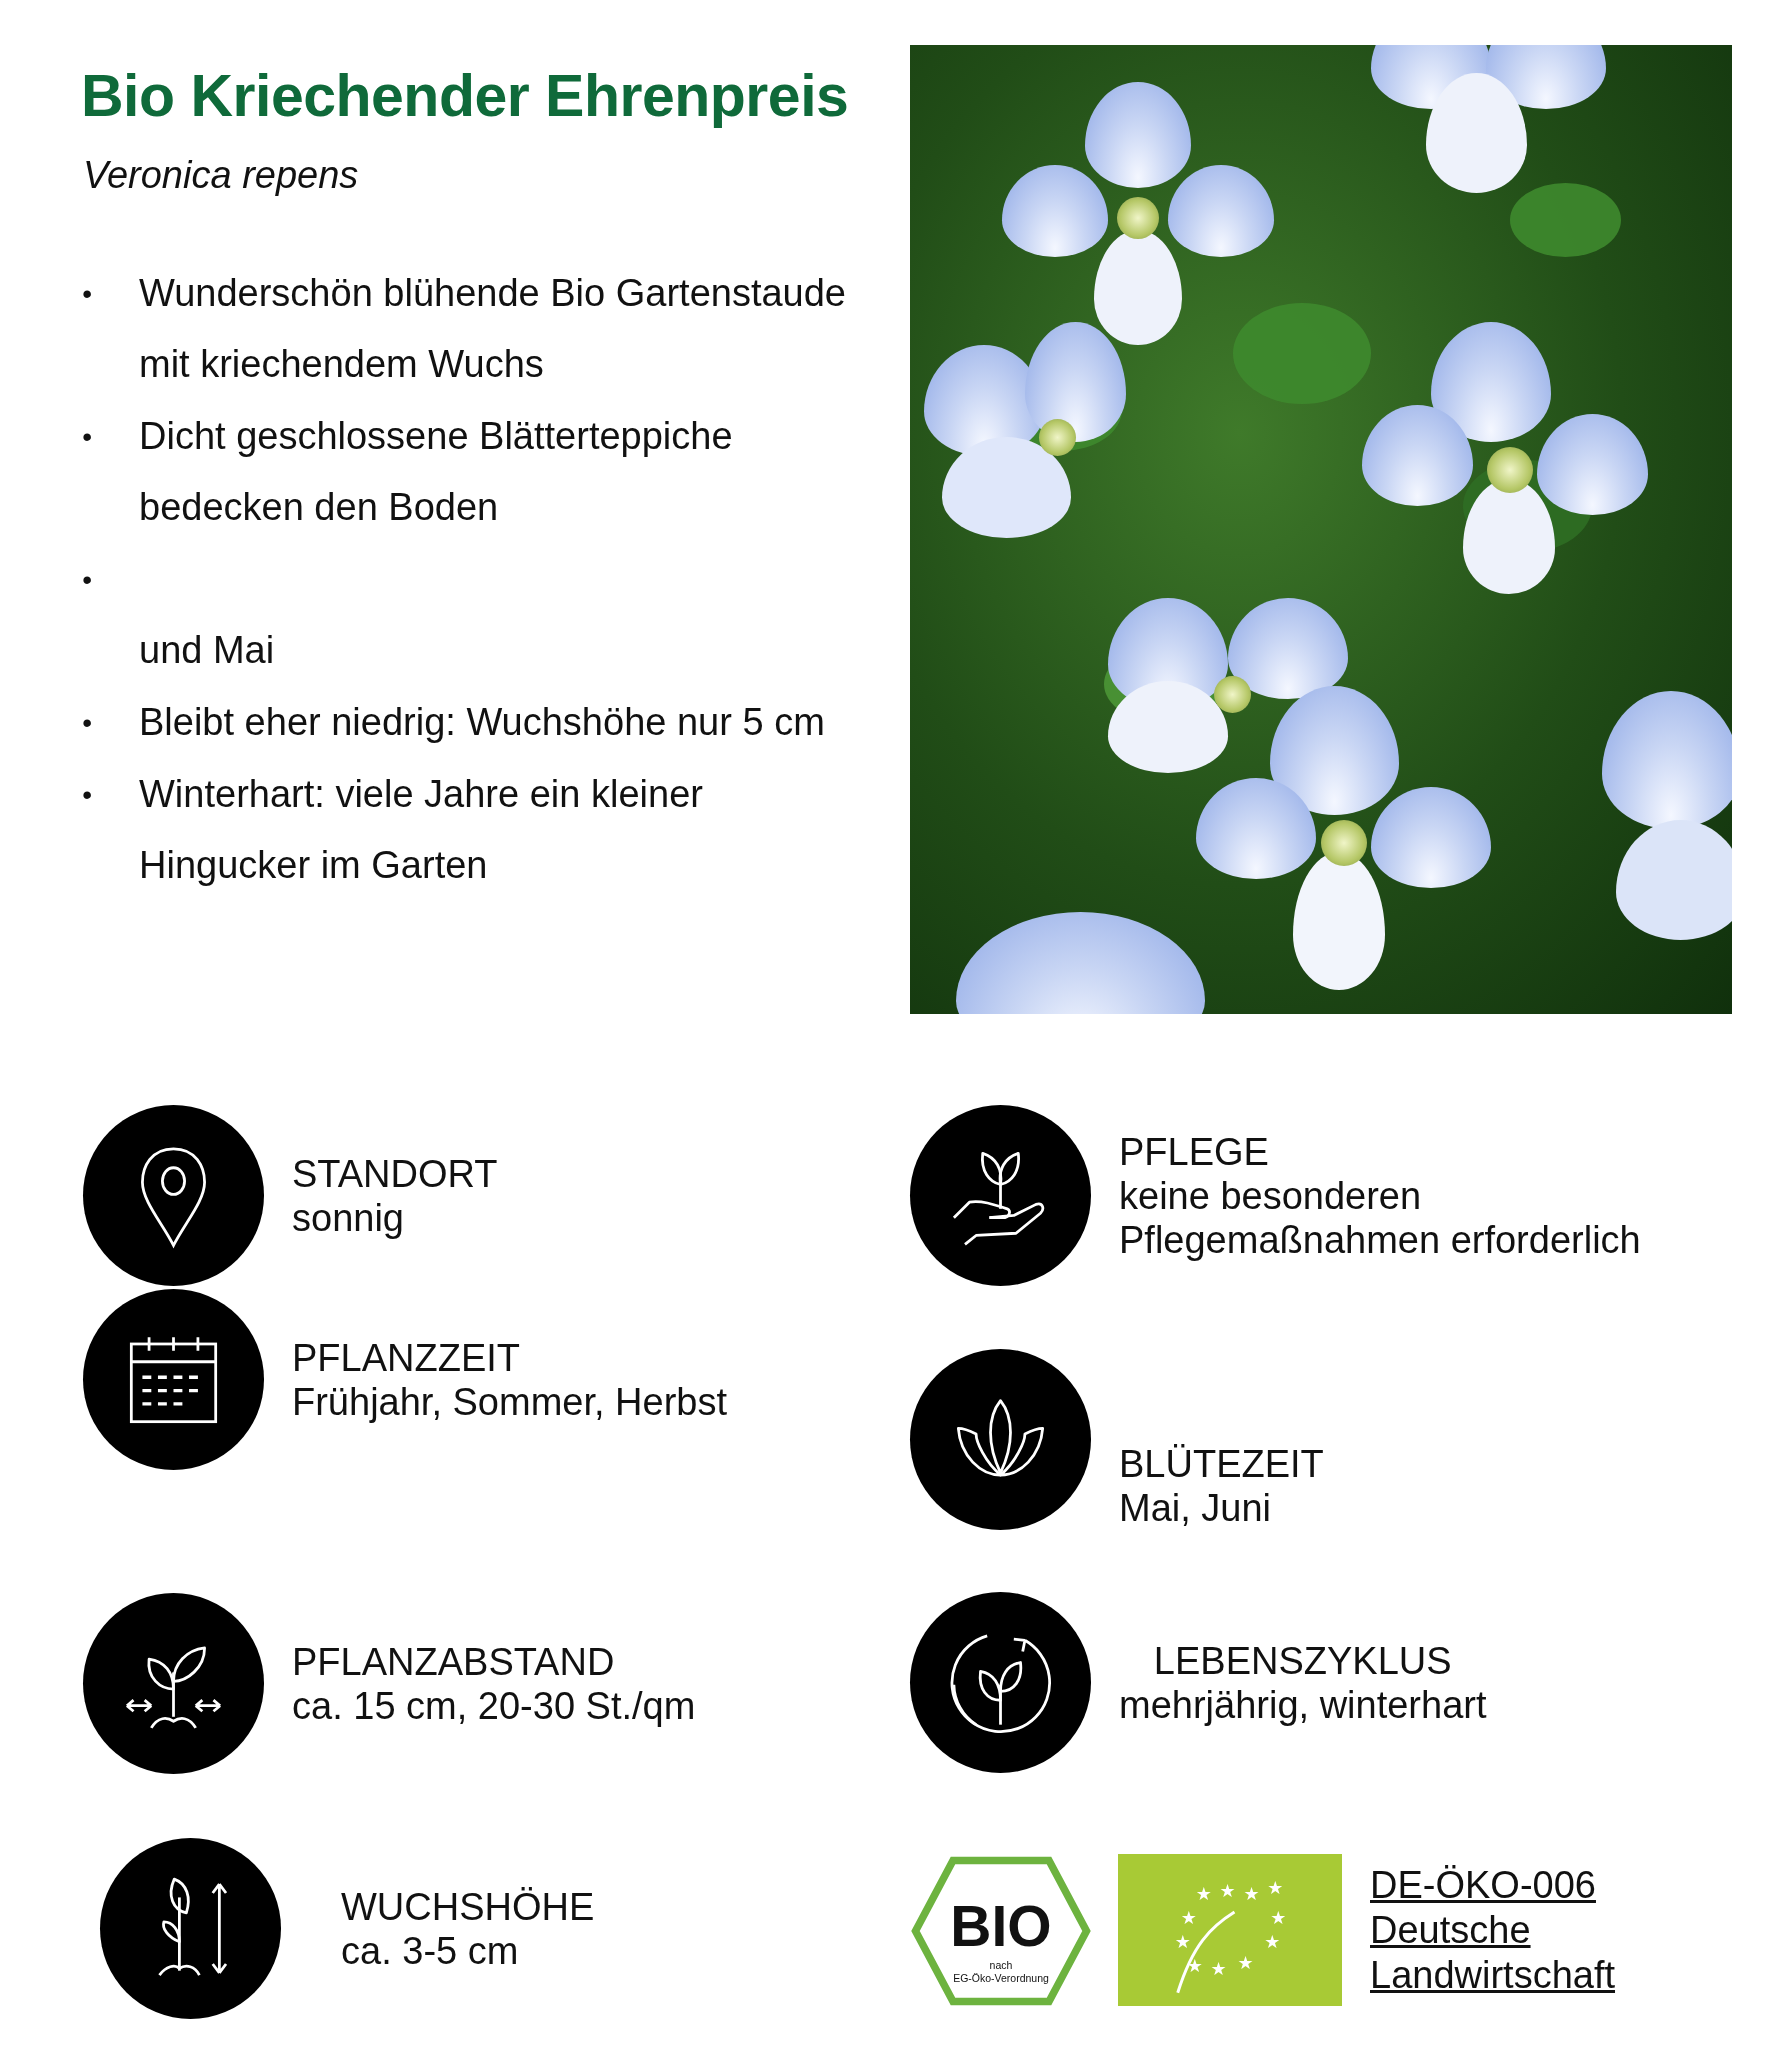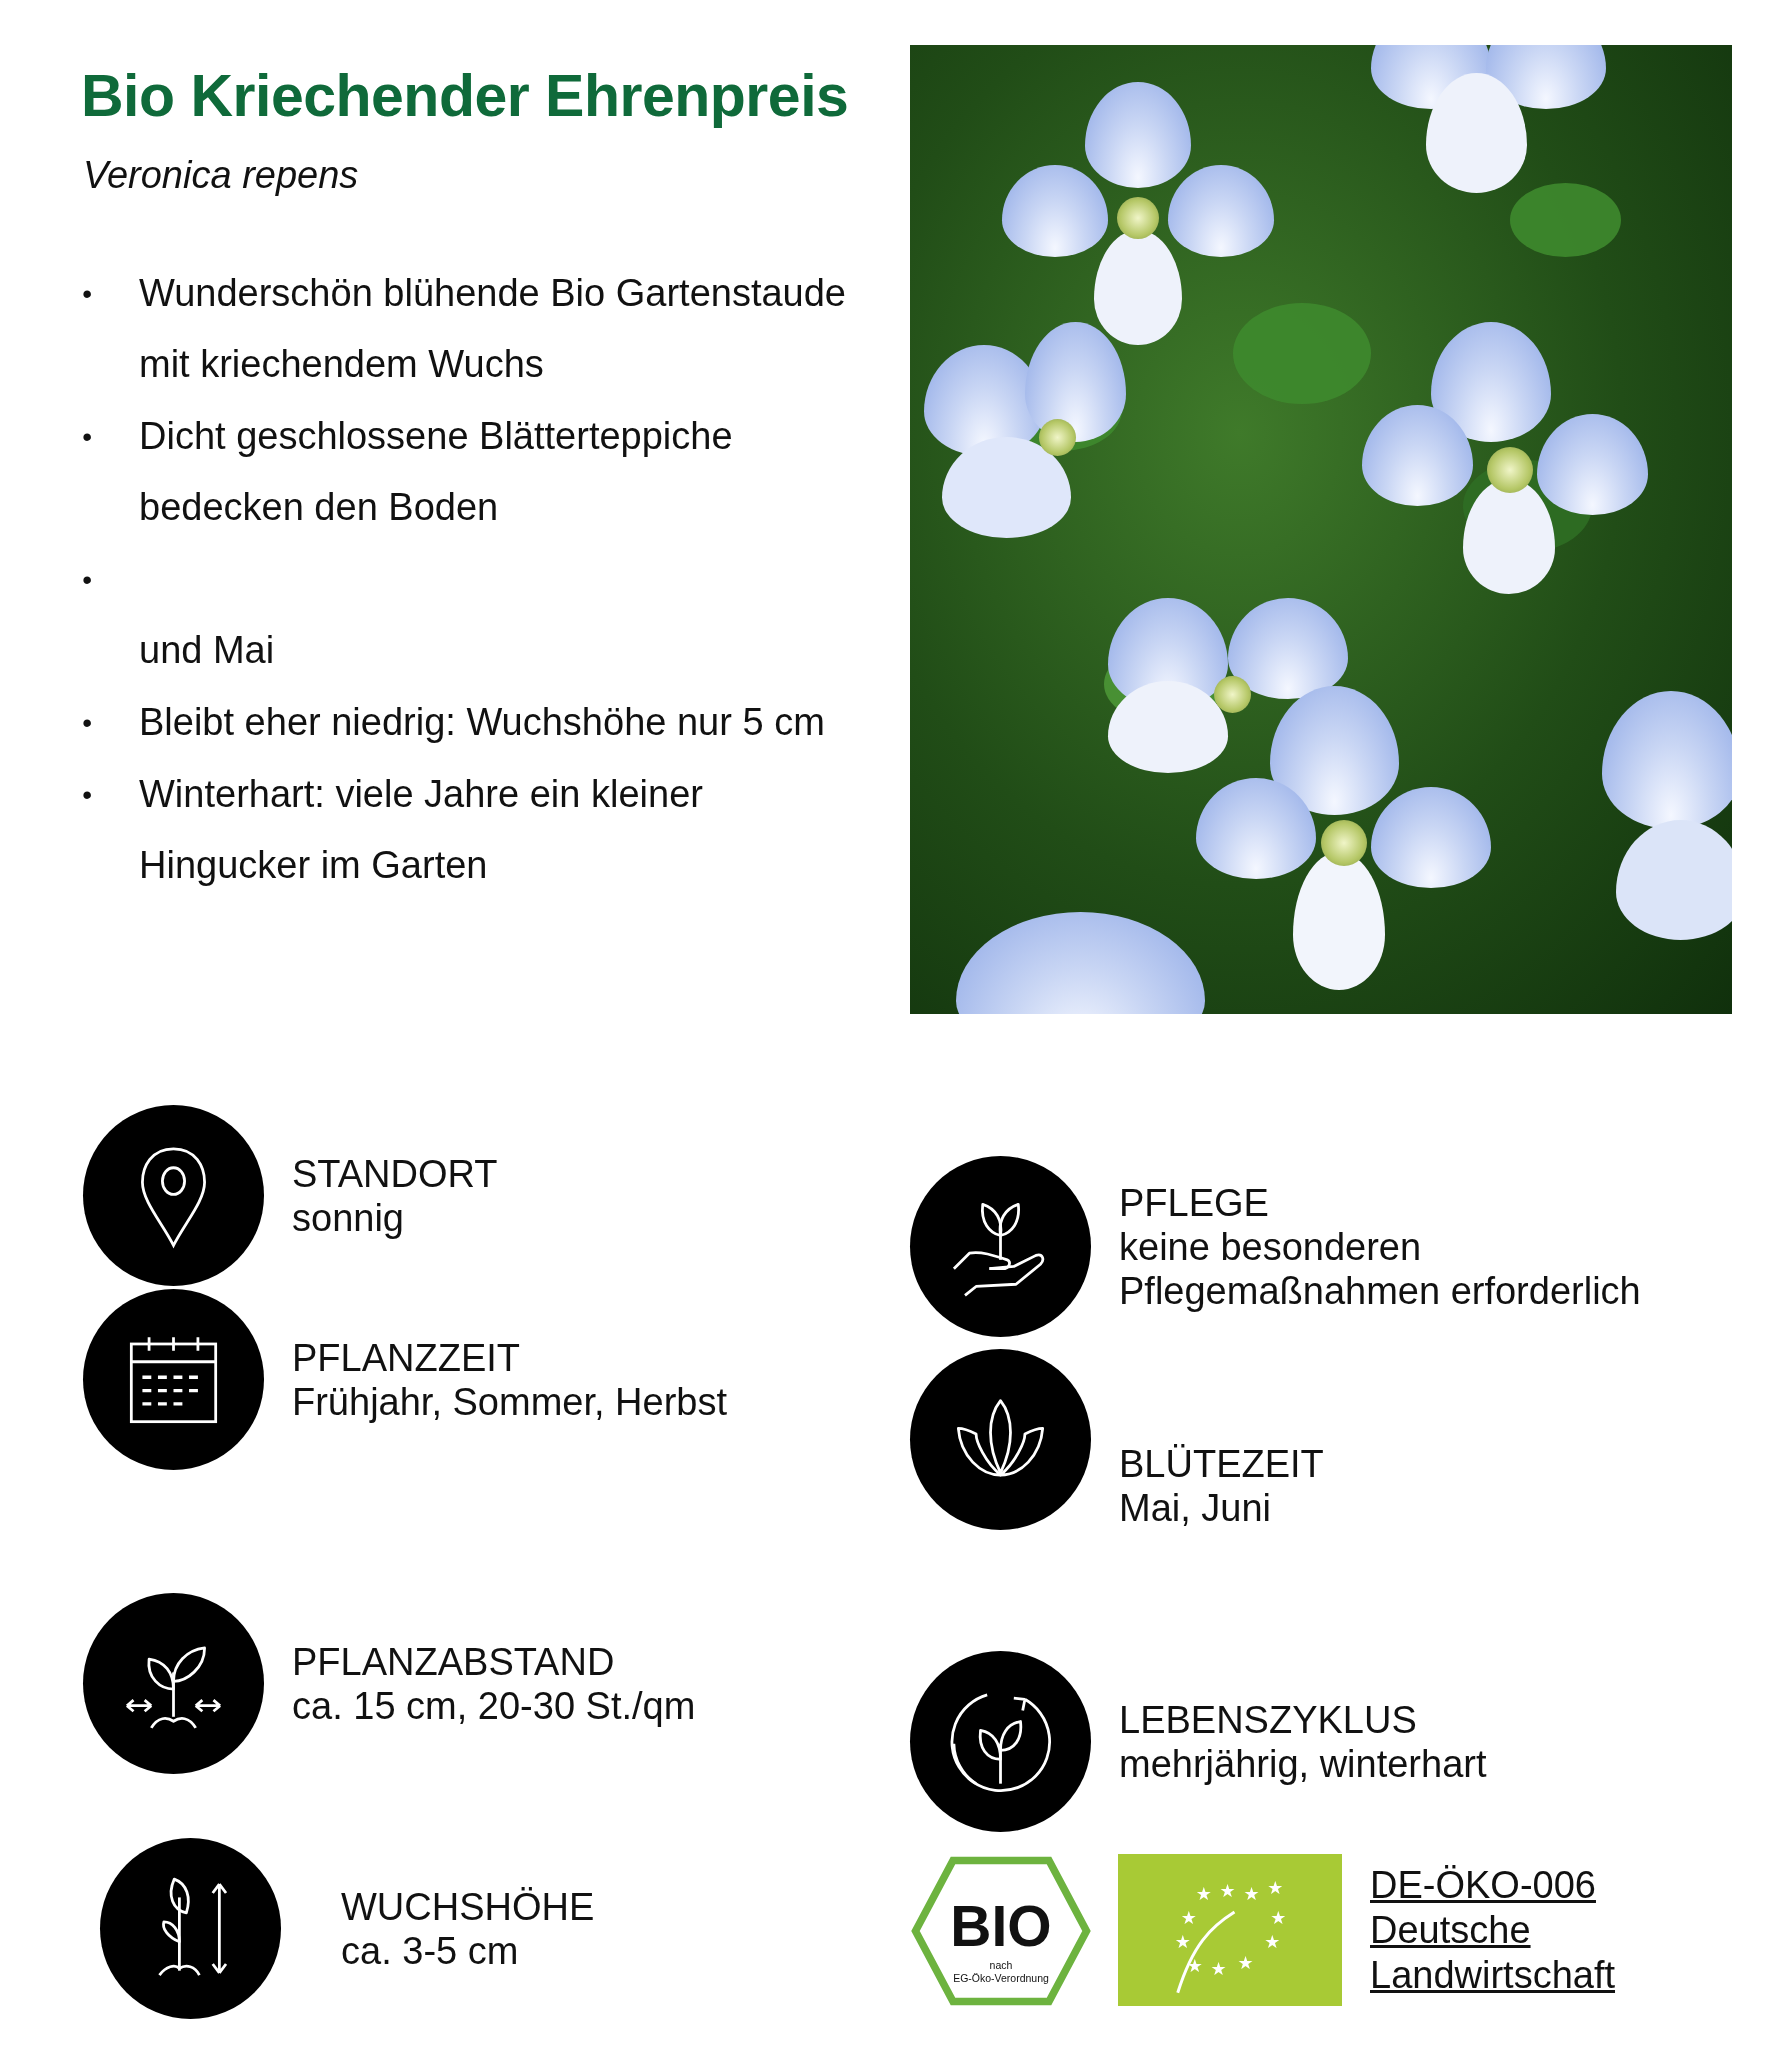--- a/index.html
+++ b/index.html
@@ -102,21 +102,21 @@
         <path d="M50 8 C30 8 22 24 22 38 C22 55 40 75 50 95 C60 75 78 55 78 38 C78 24 70 8 50 8 Z"></path>
         <ellipse cx="50" cy="37" rx="10" ry="12"></ellipse>
       </svg>
   </div>
   <div class="ftxt">
     <div class="lbl">STANDORT</div>
     <div>sonnig</div>
   </div>
 </div>
 
-<div class="feat" style="left:910px;top:1156px;">
+<div class="feat" style="left:910px;top:1105px;">
   <div class="circ">
     <svg viewBox="0 0 100 100" fill="none" stroke="#fff" stroke-width="2.5" stroke-linejoin="round">
         <path d="M50 62 V40"></path>
         <path d="M50 40 C40 38 32 28 34 12 C46 16 52 26 50 40 Z"></path>
         <path d="M50 40 C60 38 68 28 66 12 C54 16 48 26 50 40 Z"></path>
         <path d="M8 70 L22 56 C32 54 44 58 56 62 C60 64 58 70 52 70 L40 70"></path>
         <path d="M40 70 L62 68 L82 58 C88 56 90 62 86 66 L64 84 L28 86 L18 94"></path>
       </svg>
   </div>
   <div class="ftxt">
@@ -169,21 +169,21 @@
         <path d="M8 70 H30 M8 70 l6 -5 M8 70 l6 5 M30 70 l-6 -5 M30 70 l-6 5"></path>
         <path d="M70 70 H92 M70 70 l6 -5 M70 70 l6 5 M92 70 l-6 -5 M92 70 l-6 5"></path>
       </svg>
   </div>
   <div class="ftxt">
     <div class="lbl">PFLANZABSTAND</div>
     <div>ca. 15 cm, 20-30 St./qm</div>
   </div>
 </div>
 
-<div class="feat" style="left:910px;top:1651px;">
+<div class="feat" style="left:910px;top:1592px;text-align:center;">
   <div class="circ">
     <svg viewBox="0 0 100 100" fill="none" stroke="#fff" stroke-width="2.5" stroke-linejoin="round">
         <path d="M72 12 A44 44 0 1 1 38 8"></path>
         <path d="M72 12 l-2 10 M72 12 l-10 -1"></path>
         <path d="M28 88 A44 44 0 0 1 8 52"></path>
         <path d="M50 88 V52"></path>
         <path d="M50 66 C38 66 30 56 32 40 C44 42 50 52 50 66 Z"></path>
         <path d="M50 58 C62 58 70 48 68 32 C56 34 50 44 50 58 Z"></path>
       </svg>
   </div>

